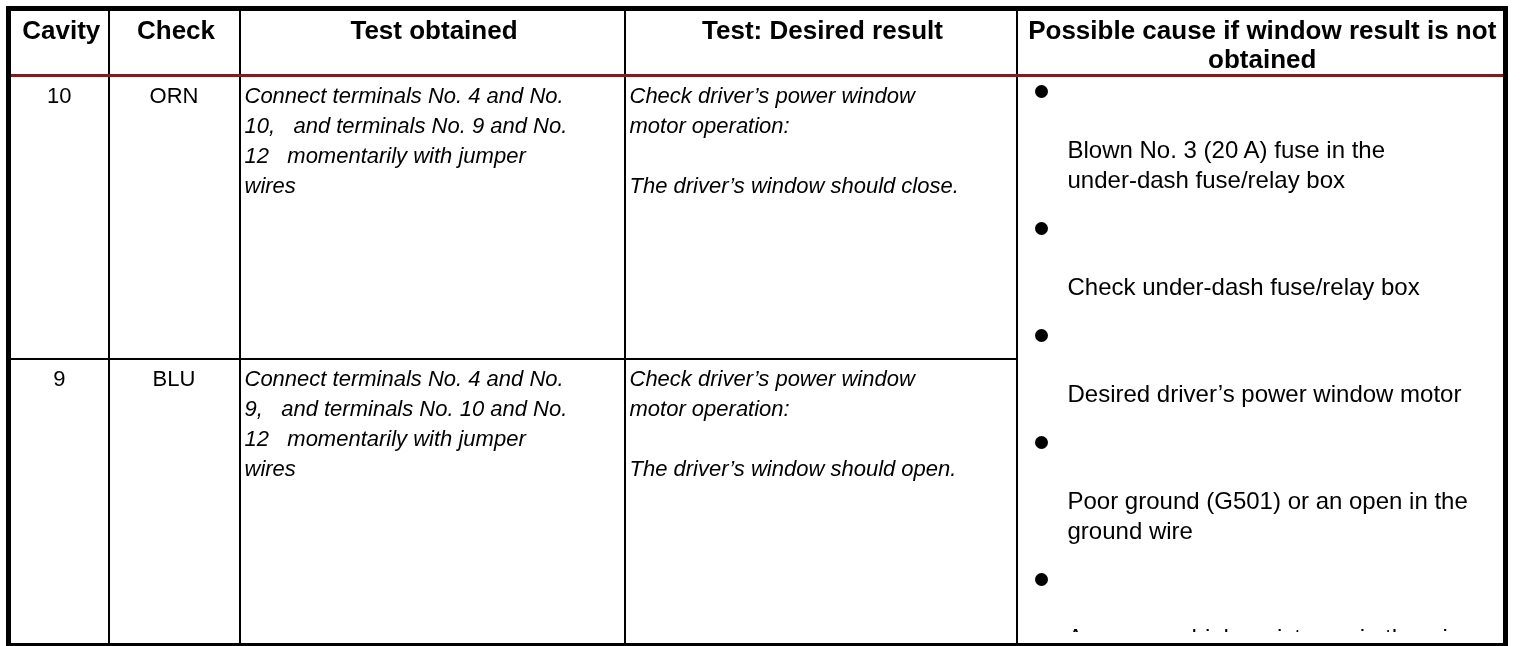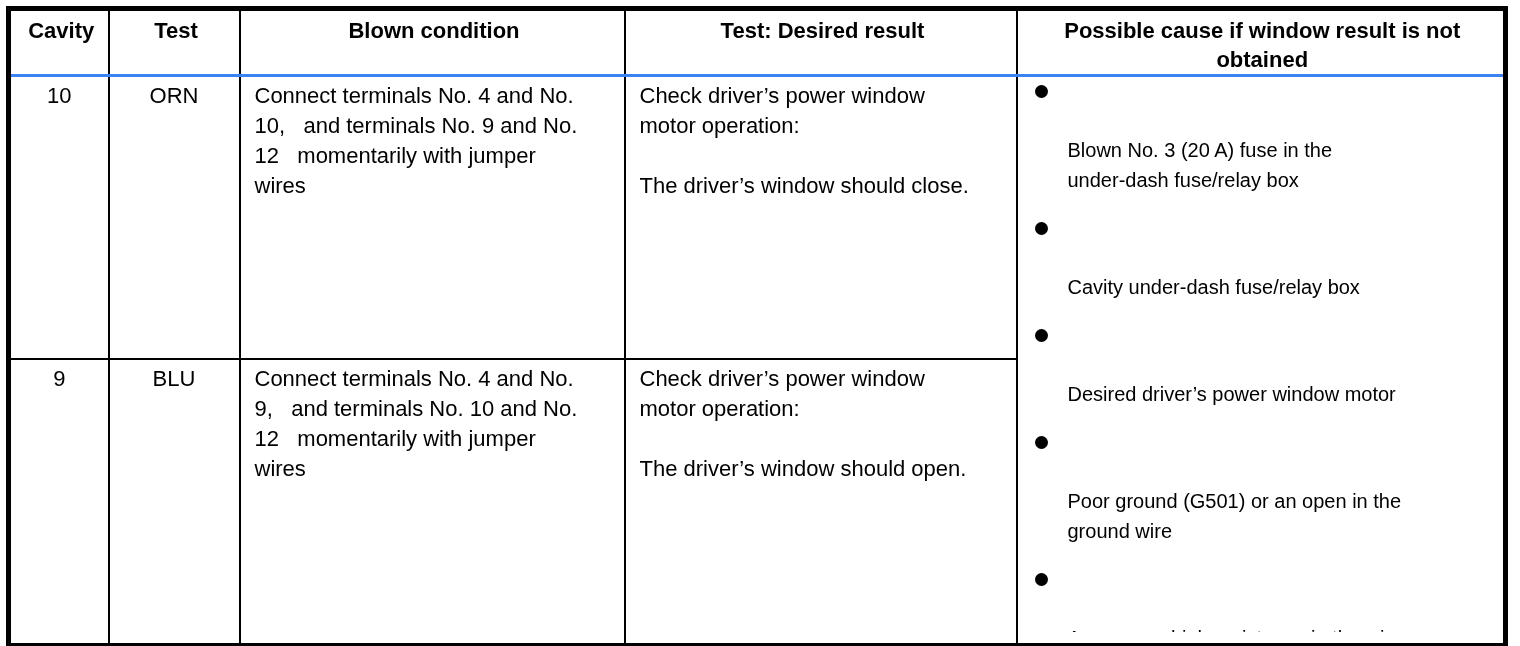--- a/index.html
+++ b/index.html
@@ -18,43 +18,44 @@
     margin: 6px 0 0 6px;
     width: 1497px;
     border: 5px solid #000000;
   }
   th, td {
     border: 2px solid #000000;
     vertical-align: top;
     overflow: hidden;
   }
   thead th {
-    border-bottom: 3px solid #3b82f6;
-    font-size: 22px;
+    border-bottom: 3px solid #7f1d1d;
+    font-size: 26px;
     font-weight: bold;
     line-height: 29px;
     text-align: center;
     padding: 5px 4px 0 8px;
     height: 57px;
     box-sizing: border-box;
   }
   td {
     font-size: 22px;
     line-height: 30px;
     font-weight: normal;
   }
   tr.data-row-1 td { height: 276px; margin-top: 48px; }
   tr.data-row-2 td { height: 278px; }
   td.center-cell {
     text-align: center;
     padding-top: 4px;
   }
   td.text-cell {
-    padding: 4px 4px 0 14px;
+    padding: 4px 4px 0 4px;
     white-space: pre-wrap;
+    font-style: italic;
   }
   td.causes-cell {
     padding: 0;
   }
   .causes-wrap {
     box-sizing: border-box;
     height: 555px;
     overflow: hidden;
     padding-top: 8px;
   }
@@ -64,40 +65,40 @@
   .bullet-dot {
     width: 13px;
     height: 13px;
     border-radius: 50%;
     background: #000000;
     margin-left: 17px;
   }
   .cause-text {
     margin: 37px 8px 27px 50px;
     line-height: 30px;
-    font-size: 20px;
+    font-size: 24px;
     white-space: pre-wrap;
   }
 </style>
 </head>
 <body>
 
 <table class="troubleshooting">
   <colgroup>
     <col style="width:100px">
     <col style="width:131px">
     <col style="width:385px">
     <col style="width:392px">
     <col style="width:489px">
   </colgroup>
   <thead>
     <tr>
       <th>Cavity</th>
-      <th>Test</th>
-      <th>Blown condition</th>
+      <th>Check</th>
+      <th>Test obtained</th>
       <th>Test: Desired result</th>
       <th>Possible cause if window result is not obtained</th>
     </tr>
   </thead>
   <tbody>
     <tr class="data-row-1">
       <td class="center-cell">10</td>
       <td class="center-cell">ORN</td>
       <td class="text-cell">Connect terminals No. 4 and No.
 10,   and terminals No. 9 and No.
@@ -109,21 +110,21 @@
 The driver’s window should close.</td>
       <td class="causes-cell" rowspan="2">
         <div class="causes-wrap">
           <div class="cause-item">
             <div class="bullet-dot"></div>
             <div class="cause-text">Blown No. 3 (20 A) fuse in the
 under-dash fuse/relay box</div>
           </div>
           <div class="cause-item">
             <div class="bullet-dot"></div>
-            <div class="cause-text">Cavity under-dash fuse/relay box</div>
+            <div class="cause-text">Check under-dash fuse/relay box</div>
           </div>
           <div class="cause-item">
             <div class="bullet-dot"></div>
             <div class="cause-text">Desired driver’s power window motor</div>
           </div>
           <div class="cause-item">
             <div class="bullet-dot"></div>
             <div class="cause-text">Poor ground (G501) or an open in the
 ground wire</div>
           </div>

